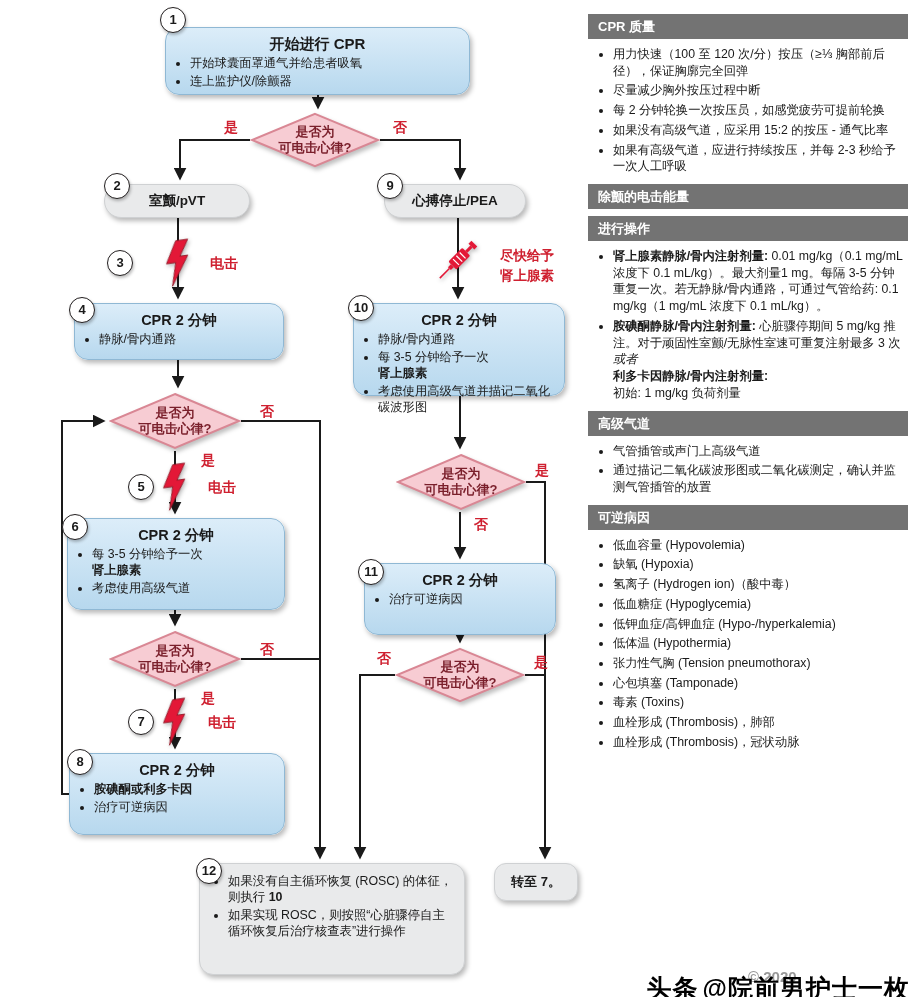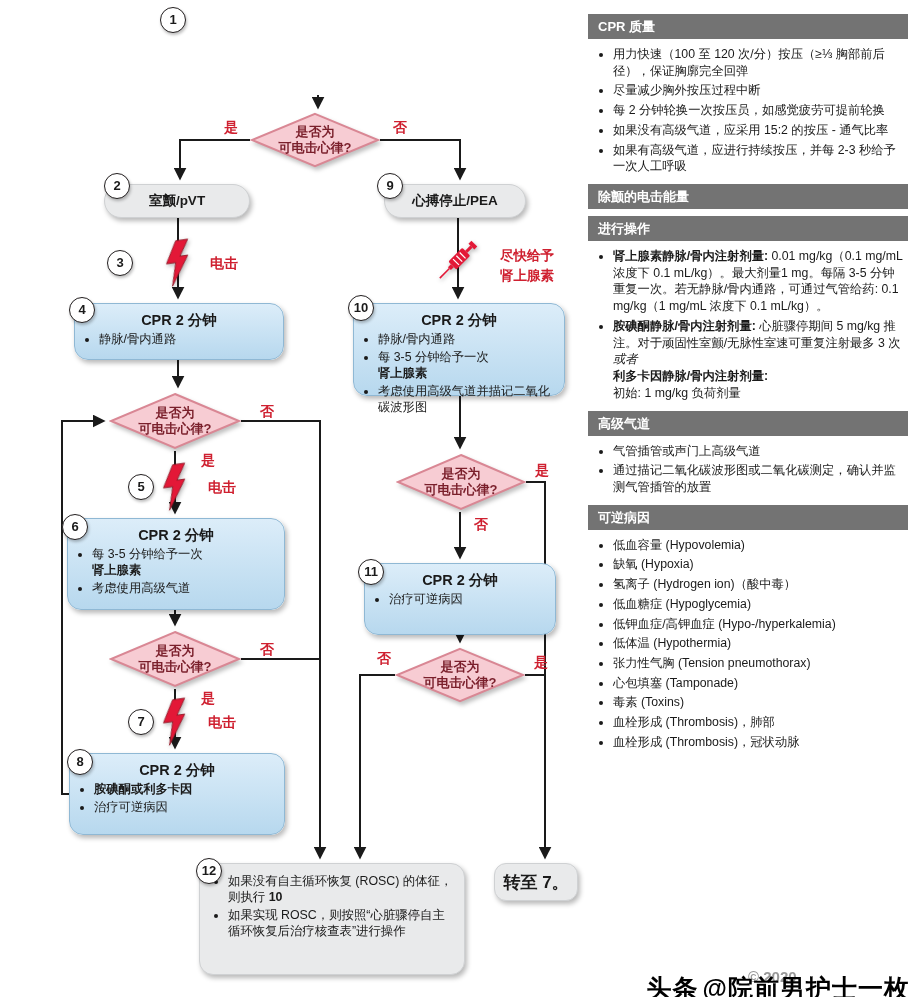--- a/index.html
+++ b/index.html
@@ -37,21 +37,21 @@
 
   .rl { position: absolute; z-index: 5; font-weight: bold; font-size: 14px; color: #cf2030; }
   .epi-note { position: absolute; z-index: 5; font-weight: bold; font-size: 13.5px; color: #cf2030; line-height: 1.45; }
 
   svg.bolt { position: absolute; z-index: 5; transform: rotate(-8deg);
              filter: drop-shadow(1px 2px 2px rgba(0,0,0,.3)); }
   svg.bolt polygon { fill: #e31837; stroke: #8e1624; stroke-width: .6; }
   svg.syr { position: absolute; z-index: 5; filter: drop-shadow(1px 2px 2px rgba(0,0,0,.3)); }
 
   .goto7 { display: flex; align-items: center; justify-content: center;
-           font-size: 17px; font-weight: 600; border-radius: 12px; }
+           font-size: 13px; font-weight: 600; border-radius: 12px; }
   .b12 { padding: 8px 6px 4px 4px; }
   .b12 ul.bl { font-size: 12.4px; margin-right: 4px; }
 
   .sidebar { position: absolute; left: 588px; top: 14px; width: 320px; z-index: 2; }
   .sidebar section { margin-bottom: 7px; }
   .sh { background: #737373; color: #fff; font-weight: bold; font-size: 13px; padding: 4px 10px 3px; }
   ul.sl { list-style: disc; padding-left: 25px; margin: 7px 2px 9px 0; font-size: 12.3px; }
   ul.sl li { line-height: 1.36; margin-bottom: 3px; }
 
   .copyright { position: absolute; left: 748px; top: 968px; font-size: 15px; color: #999; z-index: 2; font-weight: bold; }
@@ -83,20 +83,27 @@
     <path class="ln" marker-end="url(#ah)" d="M460 512 V557"></path>
     <path class="ln" marker-end="url(#ah)" d="M460 635 V641"></path>
     <path class="ln" marker-end="url(#ah)" d="M241 421 H320 V857"></path>
     <path class="ln" d="M241 659 H319"></path>
     <path class="ln" marker-end="url(#ah)" d="M395 675 H360 V857"></path>
     <path class="ln" marker-end="url(#ah)" d="M526 482 H545 V857"></path>
     <path class="ln" d="M525 675 H544"></path>
     <path class="ln" marker-end="url(#ah)" d="M70 794 H62 V421 H103"></path>
   </svg>
 
+  <div class="box blue" style="left:165px;top:27px;width:305px;height:68px">
+    <div class="bt big">开始进行 CPR</div>
+    <ul class="bl">
+        <li><span>开始球囊面罩通气并给患者吸氧</span></li>
+        <li><span>连上监护仪/除颤器</span></li>
+      </ul>
+  </div>
   <div class="nc" style="left:160px;top:7px">1</div>
 
   <div class="diamond" style="left:250px;top:112px;width:130px;height:56px">
     <svg viewBox="0 0 132 58" preserveAspectRatio="none">
         <polygon points="66,2 130,29 66,56 2,29"></polygon>
       </svg>
     <div class="dtext">
       <span><span>是否为</span><br>
       <span>可电击心律?</span></span>
     </div>

